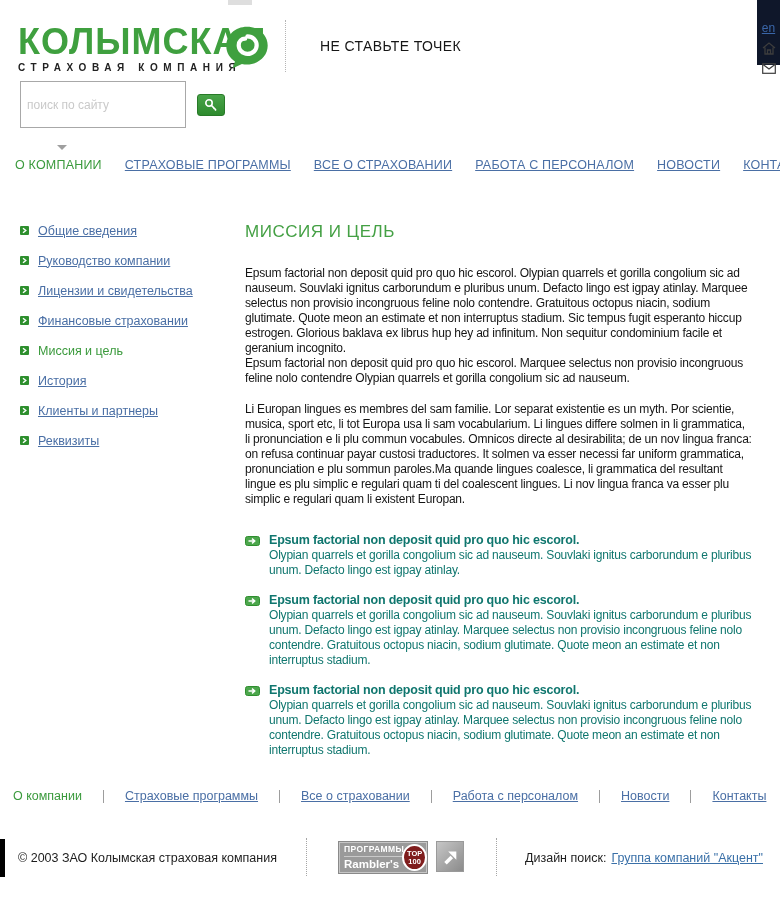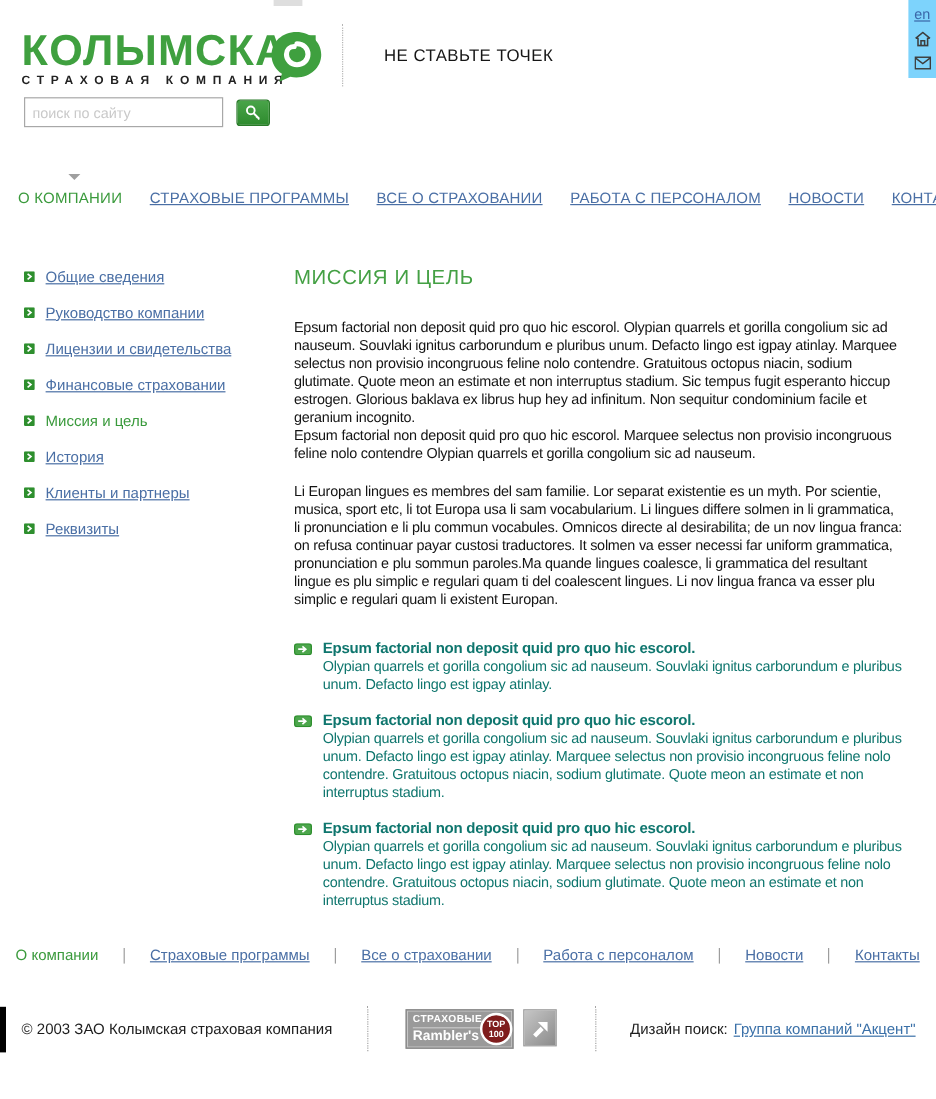--- a/index.html
+++ b/index.html
@@ -2,35 +2,35 @@
 <html><head>
 <meta charset="utf-8">
 <style>
   html,body{margin:0;padding:0;background:#fff;}
   #page{position:relative;width:780px;height:916px;background:#fff;overflow:hidden;
         font-family:"Liberation Sans",sans-serif;color:#111;}
   a{text-decoration:underline;cursor:pointer;}
 
   
   .top-tab{position:absolute;left:228px;top:0;width:24px;height:5px;background:#dedede;}
-  .lang-strip{position:absolute;right:0;top:0;width:23px;height:65px;background:#7dd3fc;
-              display:flex;flex-direction:column;align-items:center;padding-top:5px;box-sizing:border-box;gap:7px;}
+  .lang-strip{position:absolute;right:0;top:0;width:23px;height:65px;background:#0f172a;
+              display:flex;flex-direction:column;align-items:center;padding-top:21px;box-sizing:border-box;gap:7px;}
   .lang-link{font-size:12px;color:#3a66a8;}
   .strip-icon{width:14px;height:13px;display:block;}
 
   .logo{position:absolute;left:18px;top:24px;}
   .logo-title{font-size:36px;font-weight:bold;color:#3fa03f;line-height:36px;letter-spacing:1px;}
   .logo-subtitle{font-size:10px;font-weight:bold;color:#222;letter-spacing:5.6px;margin-top:2px;white-space:nowrap;}
   .logo-mark{position:absolute;left:224px;top:24px;width:46px;height:46px;}
 
   .head-divider{position:absolute;left:285px;top:20px;height:52px;border-left:1px dotted #b5b5b5;}
   .slogan{position:absolute;left:320px;top:38px;font-size:14px;color:#161616;letter-spacing:.4px;}
 
   .search{position:absolute;left:20px;top:81px;display:flex;align-items:center;gap:11px;}
-  .search-input{width:152px;height:19px;border:1px solid #a8a8a8;padding:2px 6px;font-size:12px;
+  .search-input{width:152px;height:19px;border:1px solid #a8a8a8;padding:13px 6px;font-size:12px;
                 font-family:"Liberation Sans",sans-serif;color:#666;outline:none;}
   .search-input::placeholder{color:#c9c9c9;}
   .search-btn{width:28px;height:22px;background:linear-gradient(#49a449,#2e8b2e);
               border:1px solid #287a28;border-radius:3px;display:flex;align-items:center;justify-content:center;padding:0;cursor:pointer;}
 
   
   .nav{position:absolute;left:15px;top:158px;display:flex;gap:23px;white-space:nowrap;}
   .nav a{font-size:12.5px;letter-spacing:.2px;color:#4a6fa5;}
   .nav a.active{color:#3a9a3c;text-decoration:none;position:relative;}
   .nav-caret{position:absolute;left:42px;top:-13px;width:0;height:0;
@@ -264,21 +264,21 @@
   </div>
 
   <div class="bottom">
     <div class="black-bar"></div>
     <div class="copyright">© 2003 ЗАО Колымская страховая компания</div>
 
     <div class="dotsep s1"></div>
 
     <div class="rambler-badge">
       <div class="rb-left">
-        <div class="rb-member">СТРАХОВЫЕ</div>
+        <div class="rb-member">ПРОГРАММЫ</div>
         <div class="rb-name">Rambler's</div>
       </div>
       <div class="rb-circle">
         <span>TOP</span>
         <span>100</span>
       </div>
     </div>
 
     <div class="arrow-badge">
       <svg width="18" height="18" viewBox="0 0 20 20">

